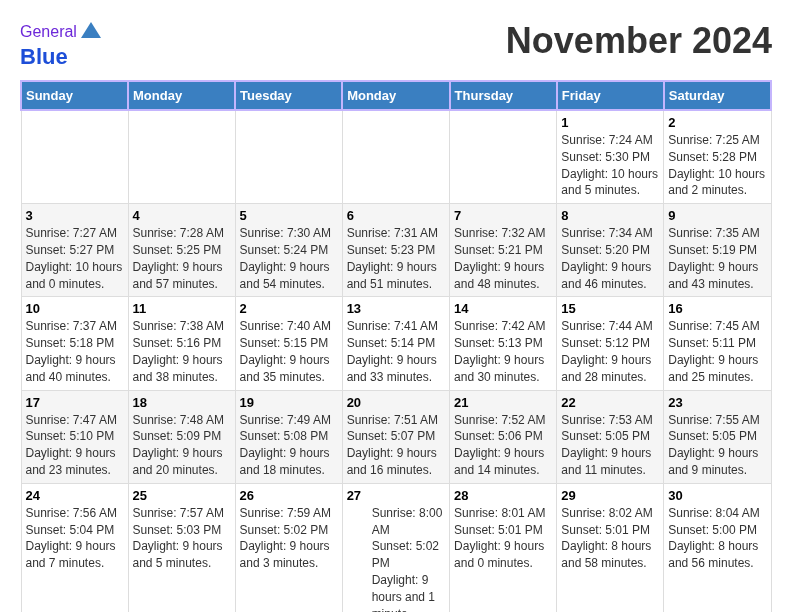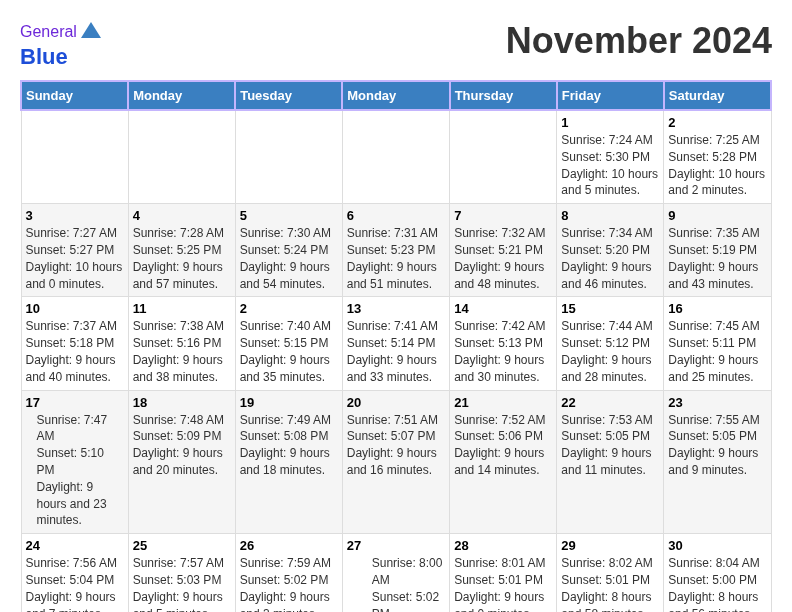--- a/index.html
+++ b/index.html
@@ -217,21 +217,21 @@
         <td>
           <span class="day-num">16</span>
           <div class="day-info" style="white-space: pre-line;">Sunrise: 7:45 AM
 Sunset: 5:11 PM
 Daylight: 9 hours and 25 minutes.</div>
         </td>
       </tr>
       <tr>
         <td>
           <span class="day-num">17</span>
-          <div class="day-info" style="white-space: pre-line; margin-left: 11px;">Sunrise: 7:47 AM
+          <div class="day-info" style="white-space: pre-line;">Sunrise: 7:47 AM
 Sunset: 5:10 PM
 Daylight: 9 hours and 23 minutes.</div>
         </td>
         <td>
           <span class="day-num">18</span>
           <div class="day-info" style="white-space: pre-line;">Sunrise: 7:48 AM
 Sunset: 5:09 PM
 Daylight: 9 hours and 20 minutes.</div>
         </td>
         <td>

